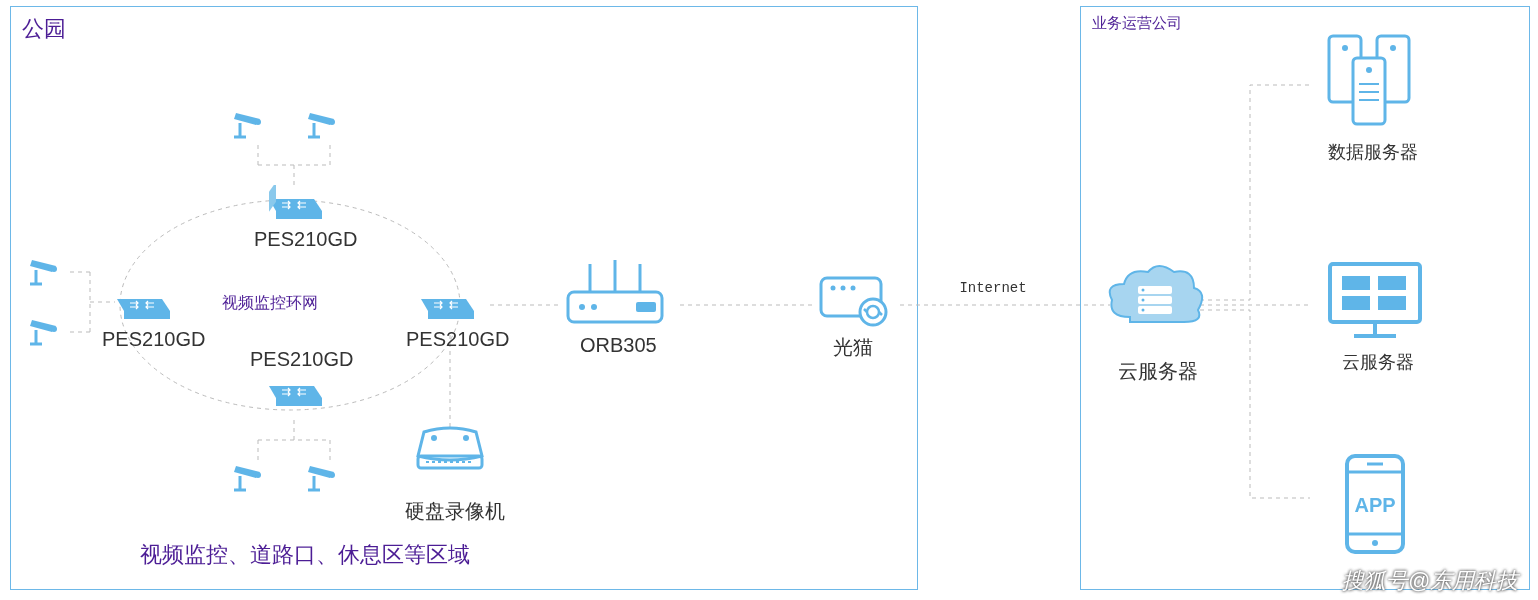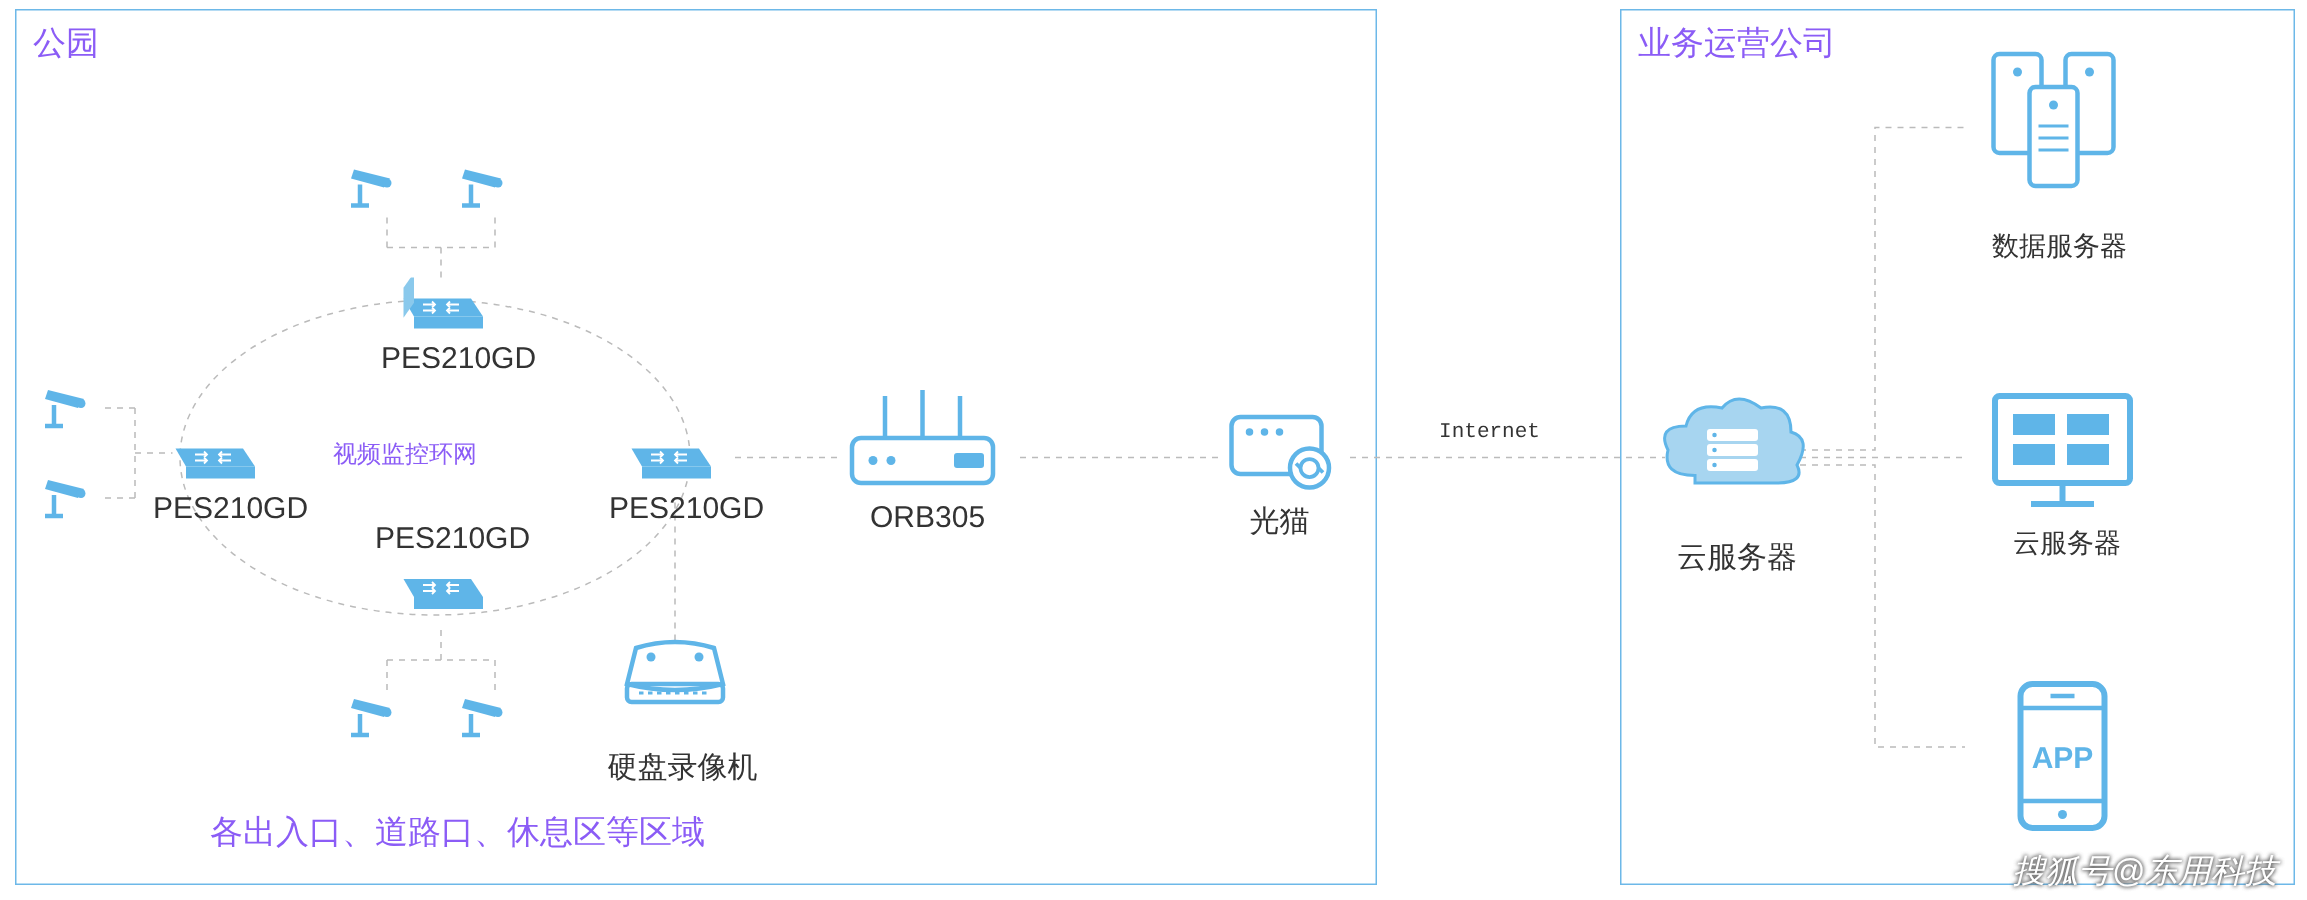--- a/index.html
+++ b/index.html
@@ -13,21 +13,21 @@
     background: #fff;
     color: #333;
   }
   .box {
     position: absolute;
     border: 1.5px solid #6db8e8;
   }
   .label {
     position: absolute;
     font-size: 20px;
-    color: #8b5cf6;
+    color: #4c1d95;
   }
   .small-label {
     position: absolute;
     font-size: 20px;
     color: #333;
     text-align: center;
   }
   .icon-blue-fill { fill: #5fb5e8; }
   .watermark {
     position: absolute;
@@ -41,21 +41,21 @@
   }
   svg { position: absolute; }
 </style>
 </head>
 <body>
 
 <div class="box" style="left:10px; top:6px; width:908px; height:584px;"></div>
 <div class="label" style="left:22px; top:14px; font-size:22px;">公园</div>
 
 <div class="box" style="left:1080px; top:6px; width:450px; height:584px;"></div>
-<div class="label" style="left:1092px; top:14px; font-size:22px;">业务运营公司</div>
+<div class="label" style="left:1092px; top:14px; font-size:15px;">业务运营公司</div>
 
 <svg width="1538" height="600" style="left:0; top:0; pointer-events:none;">
 
   <ellipse cx="290" cy="305" rx="170" ry="105" stroke="#bbb" stroke-dasharray="4 4" fill="none"></ellipse>
 
   <line x1="258" y1="145" x2="258" y2="165" stroke="#bbb" stroke-dasharray="4 4"></line>
   <line x1="330" y1="145" x2="330" y2="165" stroke="#bbb" stroke-dasharray="4 4"></line>
   <line x1="258" y1="165" x2="330" y2="165" stroke="#bbb" stroke-dasharray="4 4"></line>
   <line x1="294" y1="165" x2="294" y2="188" stroke="#bbb" stroke-dasharray="4 4"></line>
 
@@ -202,21 +202,21 @@
   <rect x="14" y="8" width="32" height="66" rx="4" fill="none" stroke="#5fb5e8" stroke-width="3"></rect>
   <rect x="62" y="8" width="32" height="66" rx="4" fill="none" stroke="#5fb5e8" stroke-width="3"></rect>
   <rect x="38" y="30" width="32" height="66" rx="4" fill="#fff" stroke="#5fb5e8" stroke-width="3"></rect>
   <circle cx="30" cy="20" r="3" fill="#5fb5e8"></circle>
     <circle cx="78" cy="20" r="3" fill="#5fb5e8"></circle>
     <circle cx="54" cy="42" r="3" fill="#5fb5e8"></circle>
   <line x1="44" y1="56" x2="64" y2="56" stroke="#5fb5e8" stroke-width="2"></line>
   <line x1="44" y1="64" x2="64" y2="64" stroke="#5fb5e8" stroke-width="2"></line>
   <line x1="44" y1="72" x2="64" y2="72" stroke="#5fb5e8" stroke-width="2"></line>
 </svg>
-<div class="small-label" style="left:1318px; top:140px; width:110px; font-size:18px;margin-top:12px;">数据服务器</div>
+<div class="small-label" style="left:1318px; top:140px; width:110px; font-size:18px;">数据服务器</div>
 
 <svg style="left:1320px; top:256px;" width="110" height="90" viewBox="0 0 110 90">
   <rect x="10" y="8" width="90" height="58" rx="3" fill="none" stroke="#5fb5e8" stroke-width="4"></rect>
   <rect x="22" y="20" width="28" height="14" fill="#5fb5e8"></rect>
   <rect x="58" y="20" width="28" height="14" fill="#5fb5e8"></rect>
   <rect x="22" y="40" width="28" height="14" fill="#5fb5e8"></rect>
   <rect x="58" y="40" width="28" height="14" fill="#5fb5e8"></rect>
   <line x1="55" y1="66" x2="55" y2="78" stroke="#5fb5e8" stroke-width="4"></line>
   <line x1="34" y1="80" x2="76" y2="80" stroke="#5fb5e8" stroke-width="4"></line>
 </svg>
@@ -224,15 +224,15 @@
 
 <svg style="left:1335px; top:450px;" width="80" height="110" viewBox="0 0 80 110">
   <rect x="12" y="6" width="56" height="96" rx="8" fill="none" stroke="#5fb5e8" stroke-width="4"></rect>
   <line x1="12" y1="22" x2="68" y2="22" stroke="#5fb5e8" stroke-width="3"></line>
   <line x1="12" y1="84" x2="68" y2="84" stroke="#5fb5e8" stroke-width="3"></line>
   <circle cx="40" cy="93" r="3" fill="#5fb5e8"></circle>
   <line x1="32" y1="14" x2="48" y2="14" stroke="#5fb5e8" stroke-width="3"></line>
   <text x="40" y="62" text-anchor="middle" font-size="20" font-weight="900" fill="#5fb5e8" font-family="Arial">APP</text>
 </svg>
 
-<div class="label" style="left:140px; top:540px; font-size:22px;">各出入口、道路口、休息区等区域</div>
+<div class="label" style="left:140px; top:540px; font-size:22px;">视频监控、道路口、休息区等区域</div>
 
 <div class="watermark">搜狐号@东用科技</div>
 
 </body></html>

